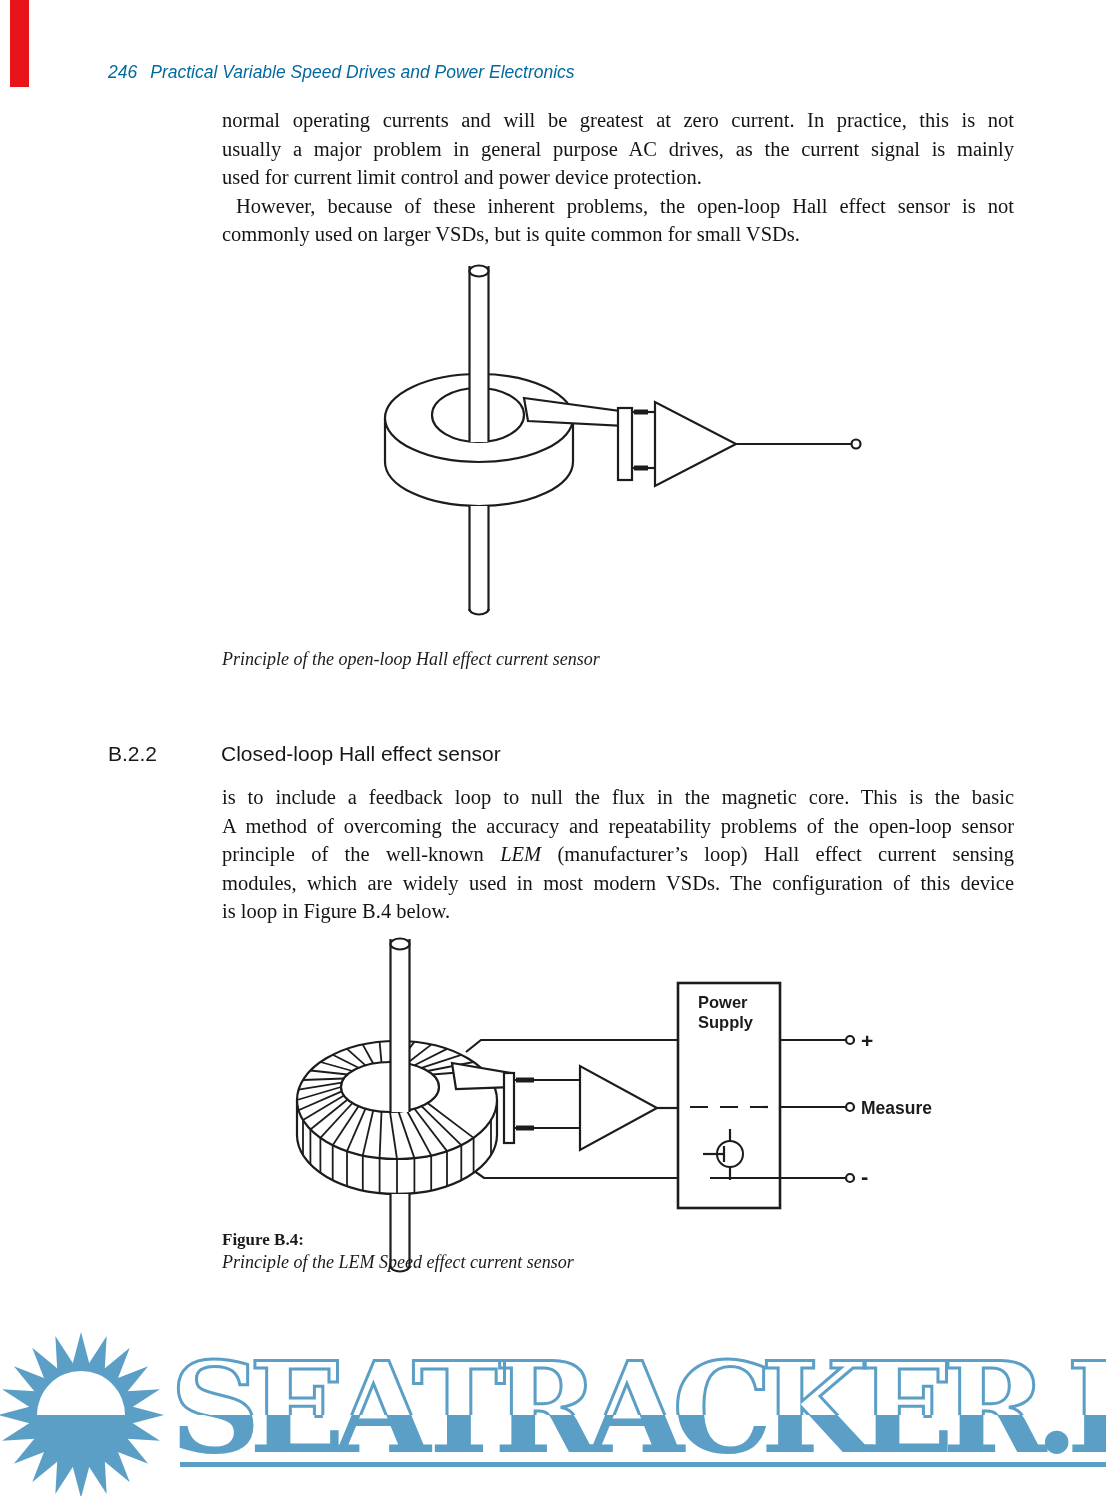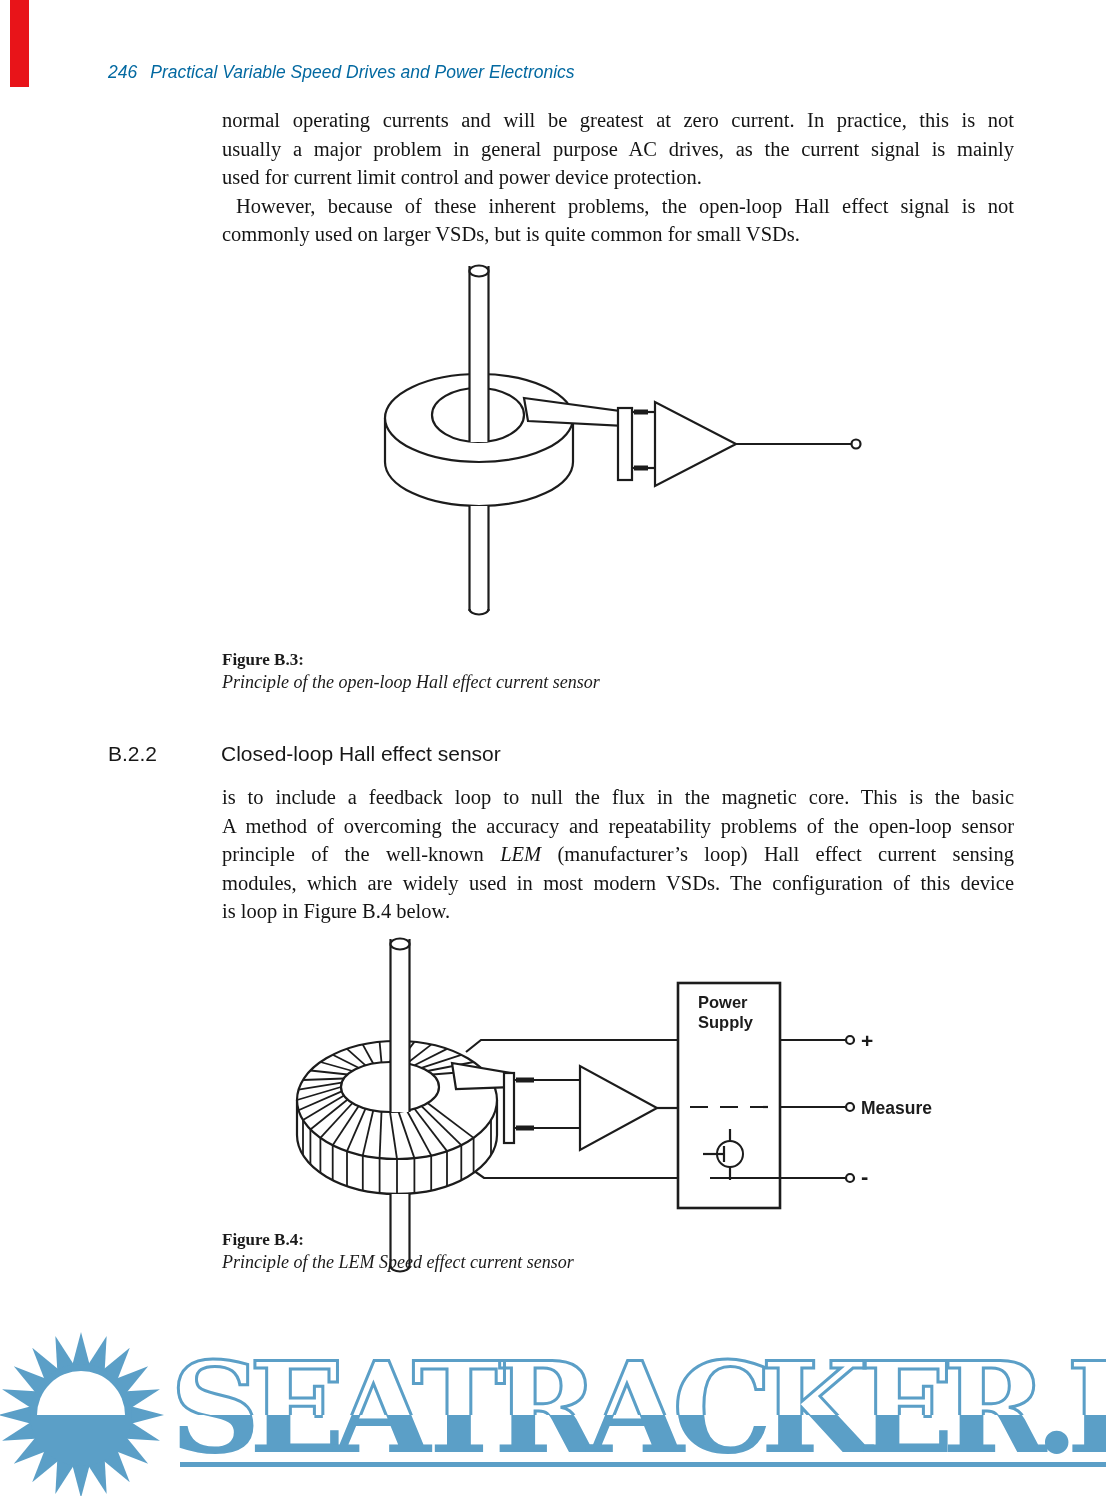--- a/index.html
+++ b/index.html
@@ -50,21 +50,21 @@
   <div class="bookmark"></div>
 
   <div class="header">
     <span class="pagenum">246</span><span class="booktitle">Practical Variable Speed Drives and Power Electronics</span>
   </div>
 
   <div class="textblock" style="top:106px;">
     <div class="jline">normal operating currents and will be greatest at zero current. In practice, this is not</div>
     <div class="jline">usually a major problem in general purpose AC drives, as the current signal is mainly</div>
     <div class="lline">used for current limit control and power device protection.</div>
-    <div class="jline indent">However, because of these inherent problems, the open-loop Hall effect signal is not</div>
+    <div class="jline indent">However, because of these inherent problems, the open-loop Hall effect sensor is not</div>
     <div class="lline">commonly used on larger VSDs, but is quite common for small VSDs.</div>
   </div>
 
   <svg class="fig" style="left:330px;top:250px;" width="570" height="380" viewBox="330 250 570 380" fill="none" stroke="#1c1c1c" stroke-width="2.2">
     <g>
       <path d="M385 418 L385 462 A94 44 0 0 0 573 462 L573 418" fill="#ffffff"></path>
       <ellipse cx="479" cy="418" rx="94" ry="44" fill="#ffffff"></ellipse>
       <ellipse cx="478" cy="415" rx="46" ry="27" fill="#ffffff"></ellipse>
     </g>
     <g>
@@ -88,21 +88,20 @@
     <g>
       <polygon points="655,402 655,486 736,444" fill="#ffffff"></polygon>
     </g>
     <g>
       <line x1="736" y1="444" x2="852" y2="444"></line>
       <circle cx="856" cy="444" r="4.5" fill="#ffffff"></circle>
     </g>
   </svg>
 
   <div class="caption" style="top:648px;">
-    <div class="cap-label">Figure B.3:</div>
     <div class="cap-text">Principle of the open-loop Hall effect current sensor</div>
   </div>
 
   <div class="sechead">
     <span class="sec-num">B.2.2</span>
     <span class="sec-title">Closed-loop Hall effect sensor</span>
   </div>
 
   <div class="textblock" style="top:783px;">
     <div class="jline">is to include a feedback loop to null the flux in the magnetic core. This is the basic</div>

